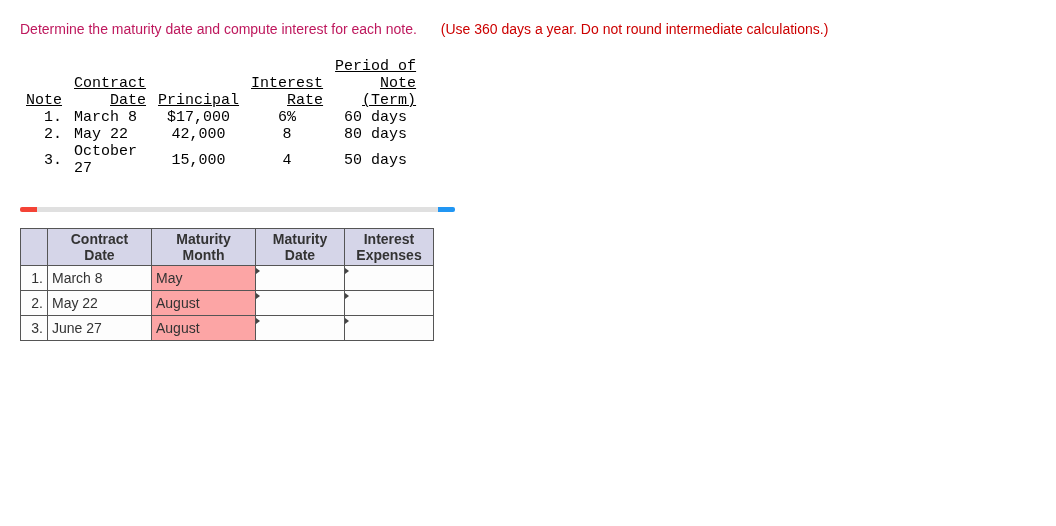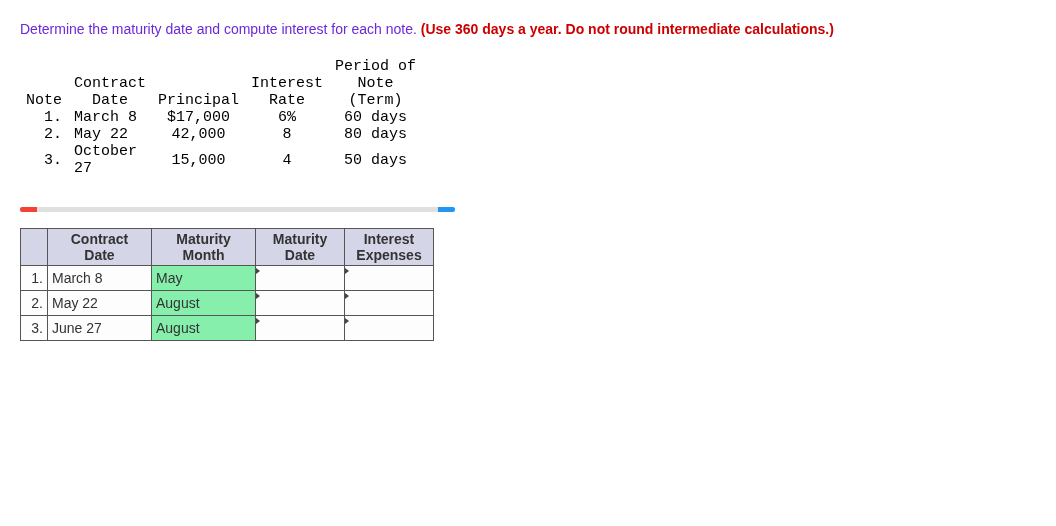--- a/index.html
+++ b/index.html
@@ -8,39 +8,41 @@
       color: #333;
       margin: 0;
       padding: 20px;
       background: #fff;
     }
     .instruction {
       margin-bottom: 20px;
       line-height: 1.3;
     }
     .instruction .black {
-      color: #6d28d9;
+      color: #be185d;
     }
     .instruction .red {
       color: #c00;
-      font-weight: bold;
+      font-weight: normal;
+      margin-left: 20px;
     }
     .given-table {
       font-family: 'Courier New', monospace;
       font-size: 15px;
       color: #000;
       border-collapse: collapse;
       margin-bottom: 30px;
       position: relative;
     }
     .given-table th {
       font-weight: normal;
-      text-align: center;
+      text-align: right;
       padding: 0 6px;
       vertical-align: bottom;
+      text-decoration: underline;
     }
     .given-table td {
       text-align: center;
       padding: 0 6px;
       vertical-align: middle;
     }
     .given-table td.note-num {
       text-align: right;
     }
     .given-table td.date-cell {
@@ -78,21 +80,21 @@
     }
     .answer-table th.num-col {
       background: #d5d5e8;
     }
     .answer-table td.cd {
       width: 95px;
       background: #fdfdfd;
     }
     .answer-table td.mm {
       width: 95px;
-      background: #86efac;
+      background: #fca5a5;
     }
     .answer-table td.md {
       width: 80px;
       background: #fdfdfd;
       position: relative;
     }
     .answer-table td.ie {
       width: 80px;
       background: #fdfdfd;
       position: relative;

